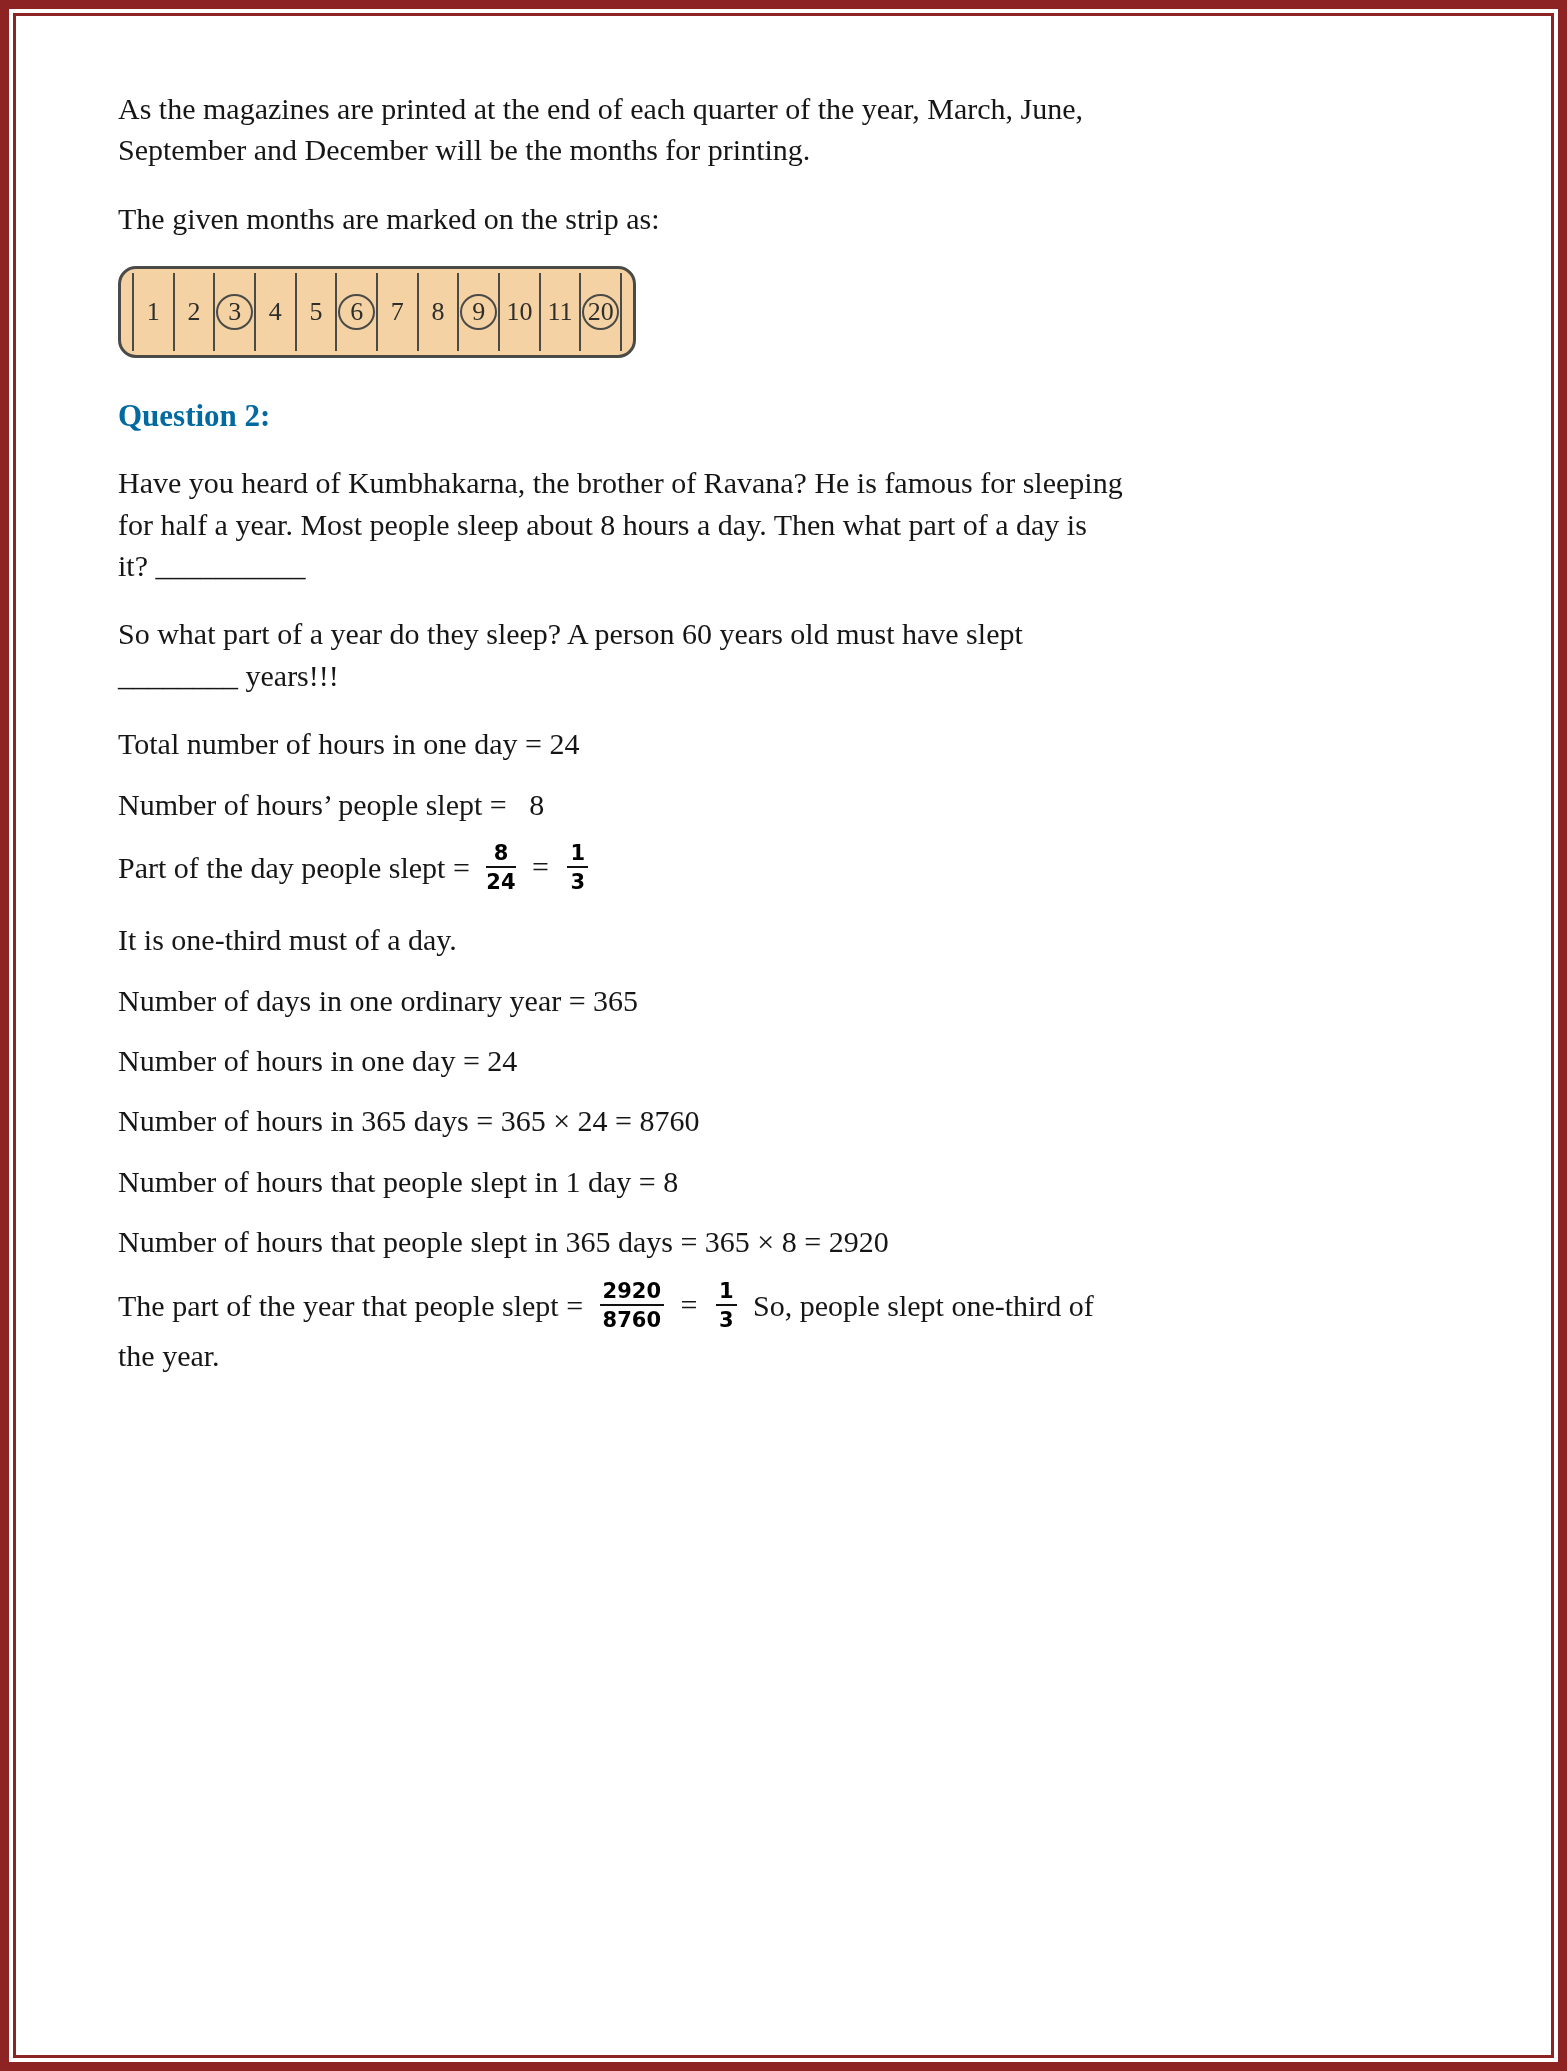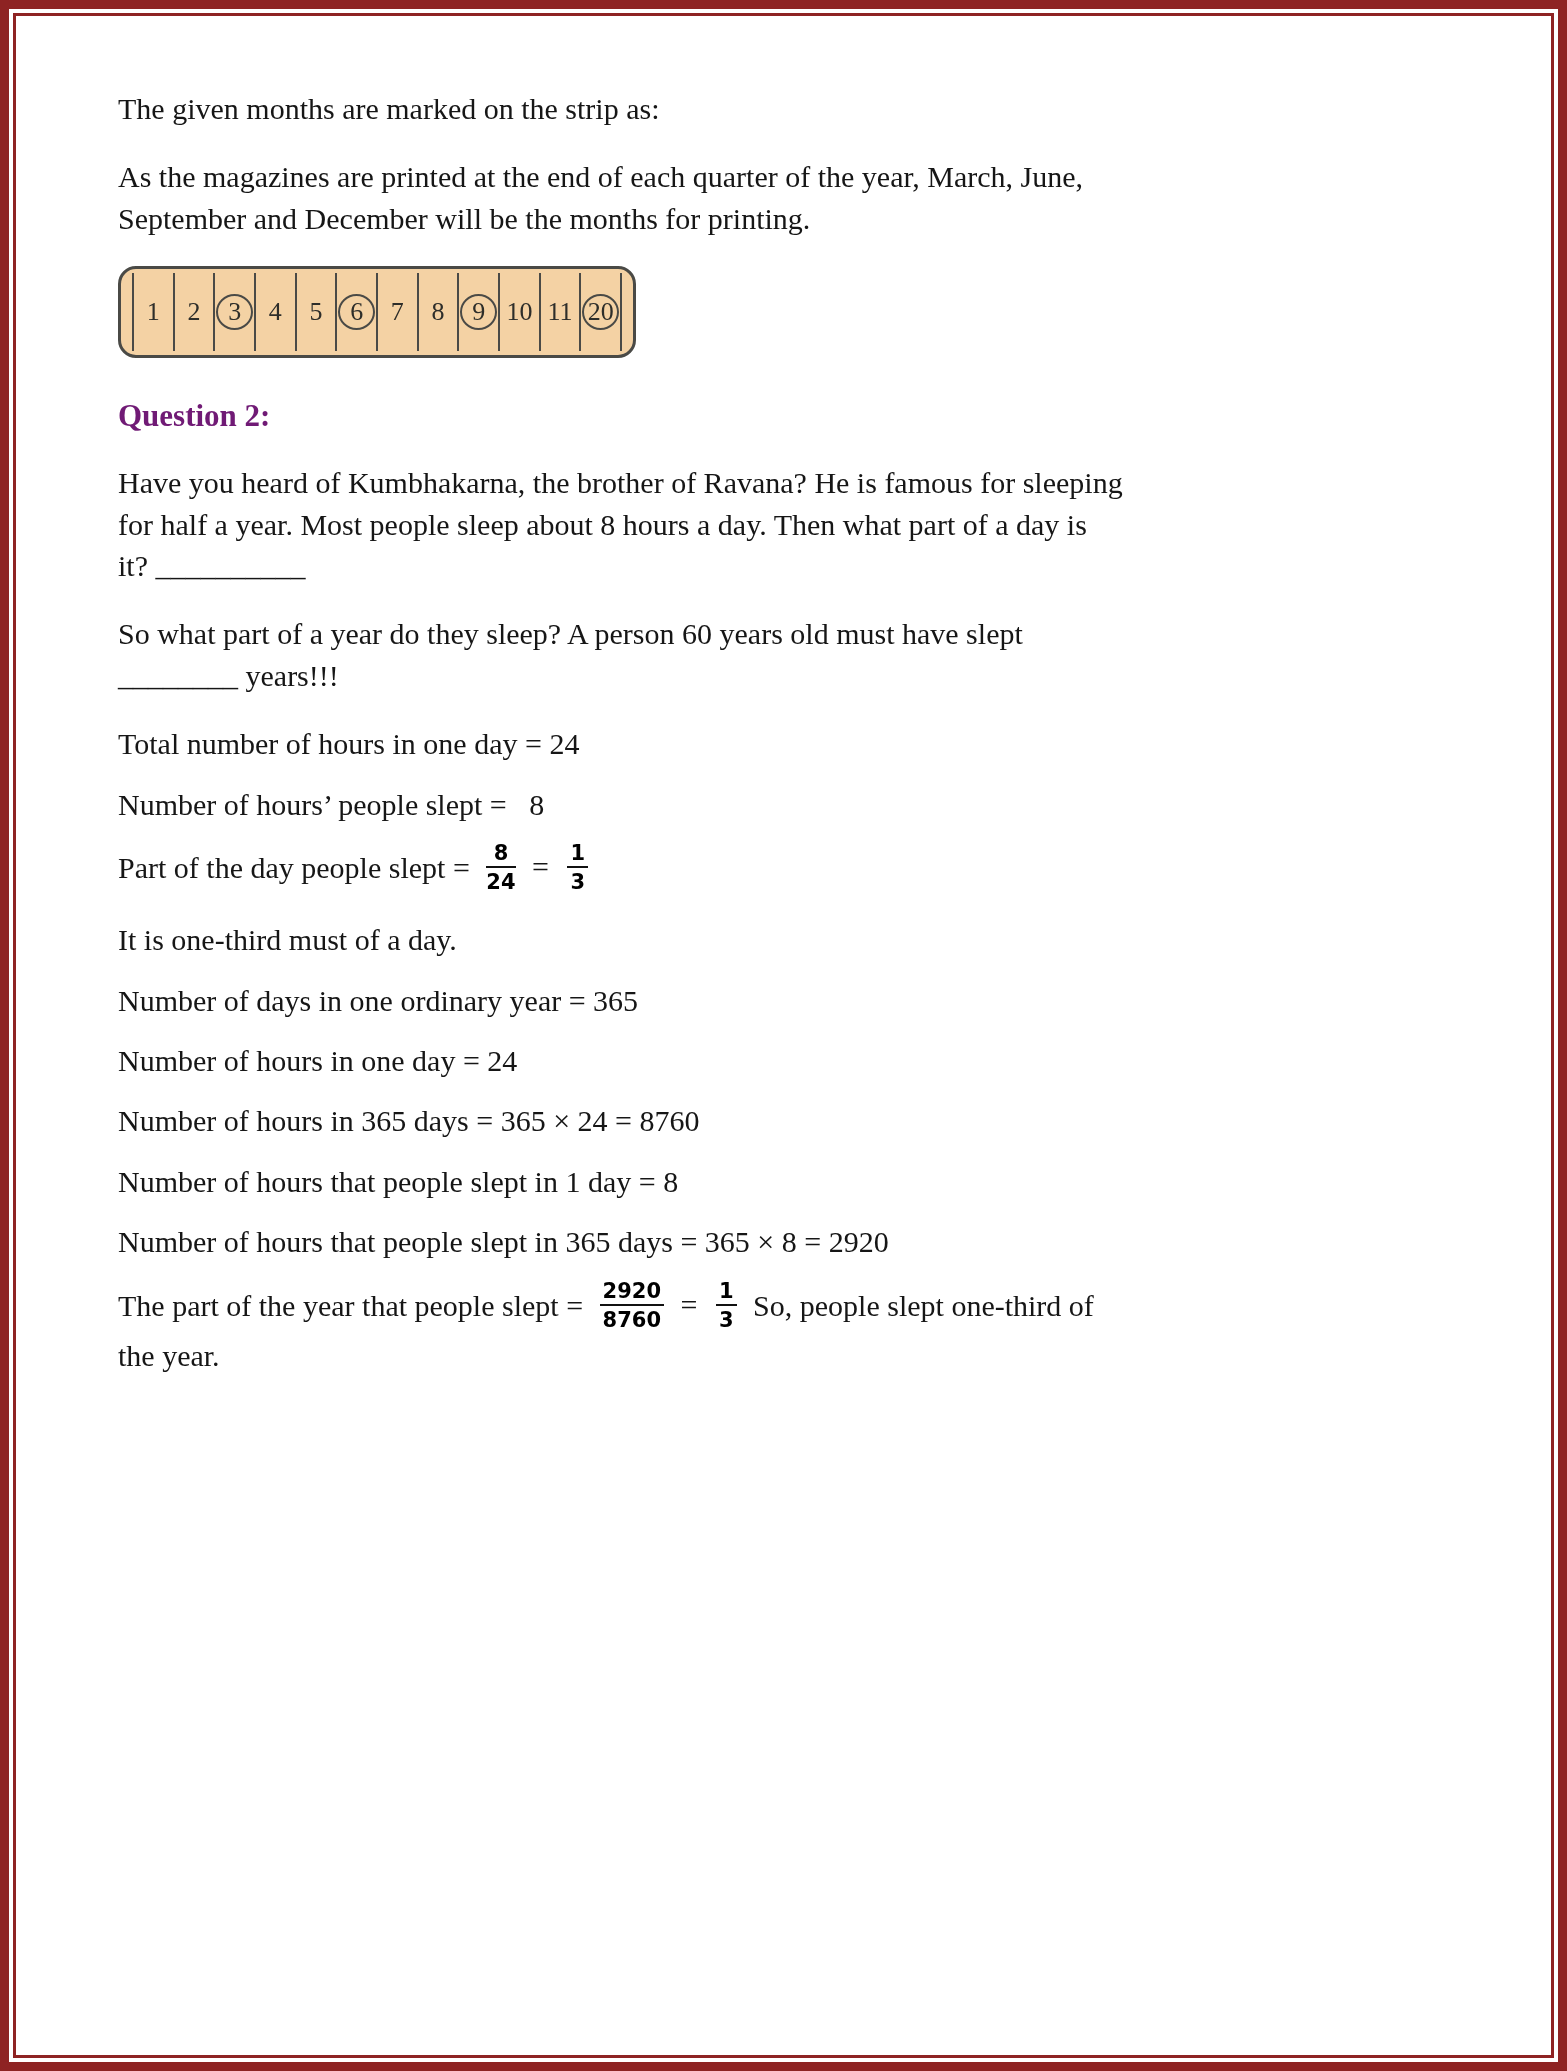--- a/index.html
+++ b/index.html
@@ -37,21 +37,21 @@
   .body-text{
     font-size:30px;
     line-height:1.38;
     margin-bottom:27px;
     color:var(--ink);
   }
   .heading{
     font-size:31px;
     font-weight:bold;
     margin:4px 0 28px 0;
-    color:#701a75;
+    color:#0369a1;
   }
   
   .strip{
     width:518px;
     height:92px;
     background:#f4d2a4;
     border:3px solid var(--strip-line);
     border-radius:18px;
     padding:4px 11px;
     display:flex;
@@ -102,23 +102,23 @@
   .frac .den{display:block;padding-top:2px;}
   .eq{margin-right:2px;}
 </style>
 </head>
 <body>
 
 <div class="page-frame">
   <div class="page-inner">
     <div class="content">
 
+      <p class="body-text">As the magazines are printed at the end of each quarter of the year, March, June, September and December will be the months for printing.</p>
+
       <p class="body-text">The given months are marked on the strip as:</p>
-
-      <p class="body-text">As the magazines are printed at the end of each quarter of the year, March, June, September and December will be the months for printing.</p>
 
       <div class="strip">
         <div class="strip-cells">
             <div class="strip-cell">
               <span class="cell-num">1</span>
             </div>
             <div class="strip-cell">
               <span class="cell-num">2</span>
             </div>
             <div class="strip-cell">

